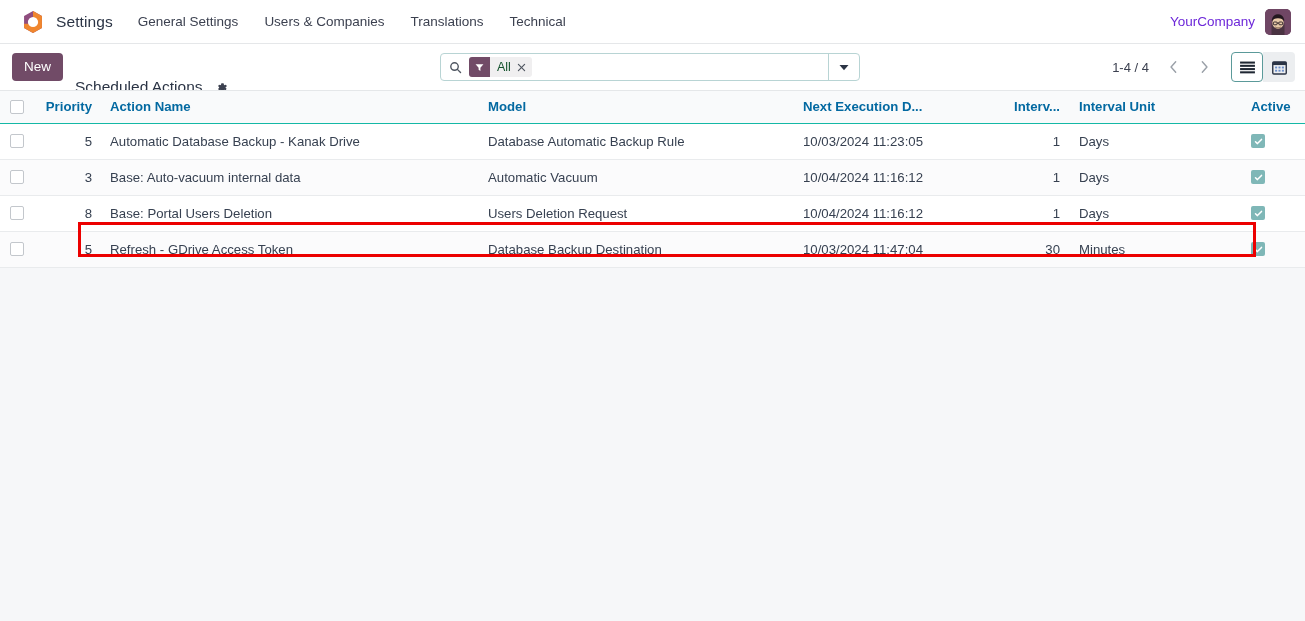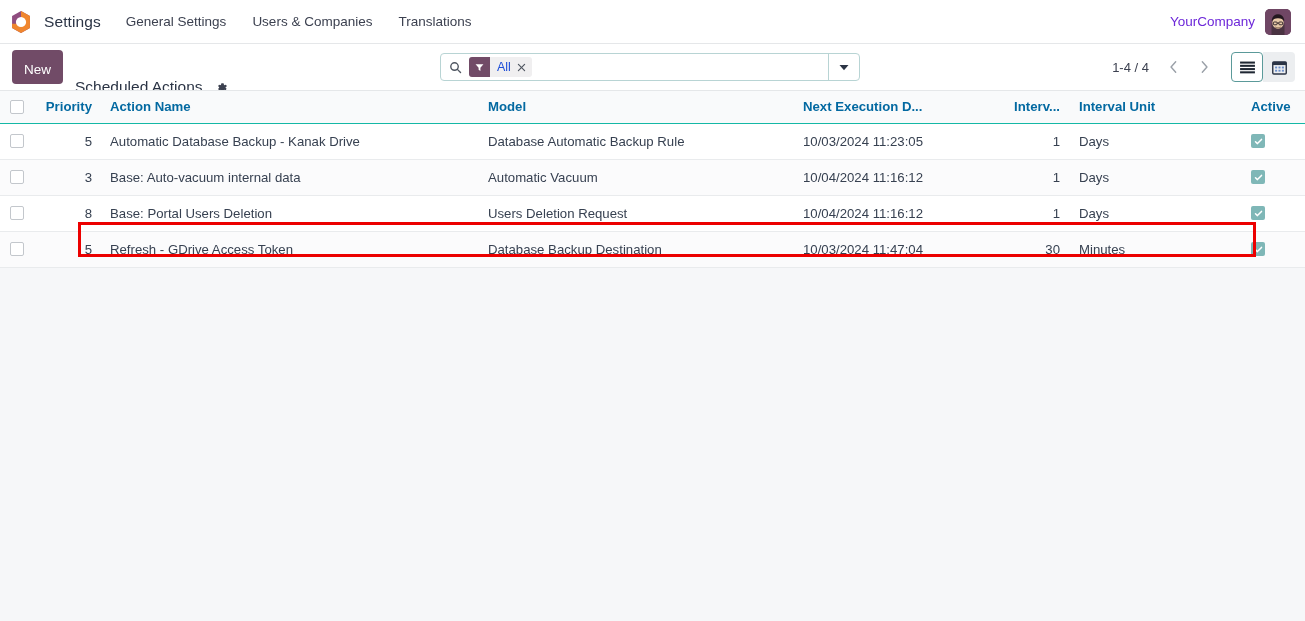--- a/index.html
+++ b/index.html
@@ -11,21 +11,21 @@
     overflow: hidden;
   }
 
   
   .navbar {
     height: 44px;
     background: #ffffff;
     border-bottom: 1px solid #e5e7e9;
     display: flex;
     align-items: center;
-    padding: 0 12px 0 6px;
+    padding: 0 12px 0 18px;
     position: relative;
   }
   .brand-logo { width: 26px; height: 26px; margin: 0 6px 0 2px; flex: 0 0 auto; display:block; }
   .app-name {
     font-size: 15.5px;
     color: #2b3445;
     padding: 0 12px 0 4px;
     letter-spacing: .1px;
   }
   .nav-item {
@@ -61,21 +61,21 @@
     align-items: center;
     padding: 0 10px 0 12px;
     position: relative;
   }
   .btn-new {
     background: #714b67;
     color: #ffffff;
     font-size: 13.5px;
     border: none;
     border-radius: 4px;
-    padding: 12px 12px 7px;
+    padding: 6px 12px 7px;
     cursor: pointer;
     line-height: 1.15;
   }
   .breadcrumb {
     font-size: 15.5px;
     color: #2b3445;
     margin-left: 12px;
     display: flex;
     align-items: center;
     gap: 12px;
@@ -112,21 +112,21 @@
   }
   .search-glass { color: #4f5661; display:flex; align-items:center; }
   .facet {
     display: inline-flex;
     align-items: center;
     height: 20px;
     background: #f0eff0;
     border-radius: 3px;
     overflow: hidden;
     font-size: 12.5px;
-    color: #1d4ed8;
+    color: #14532d;
     cursor: pointer;
   }
   .facet-icon {
     background: #714b67;
     color: #fff;
     display: flex;
     align-items: center;
     justify-content: center;
     width: 21px;
     height: 100%;
@@ -291,20 +291,21 @@
       <path d="M16 2.4 L27 8.6 L27 23.4 L16 29.6 L5 23.4 L5 8.6 Z" fill="#8f4d7f"></path>
       <path d="M16 2.4 L27 8.6 L27 23.4 L16 29.6 Z" fill="#f0862e"></path>
       <path d="M16 29.6 L5 23.4 L5 18 L16 18 Z" fill="#f0862e"></path>
       <circle cx="16" cy="16" r="6.3" fill="#ffffff"></circle>
     </svg>
     <span class="app-name">Settings</span>
 
     <span class="nav-item">General Settings</span>
     <span class="nav-item">Users &amp; Companies</span>
     <span class="nav-item">Translations</span>
+    <span class="nav-item">Technical</span>
 
     <div class="nav-right">
       <span class="company-name">YourCompany</span>
       <svg class="avatar" viewBox="0 0 32 32">
         <rect width="32" height="32" rx="5" fill="#6f4664"></rect>
         <path d="M8 20c0-5 3.2-8 8-8s8 3 8 8v12H8z" fill="#4a3342"></path>
         <ellipse cx="16" cy="17" rx="7" ry="7.5" fill="#e8c9a8"></ellipse>
         <path d="M8.5 12.5c1-4 4-6 7.5-6s6.5 2 7.5 6c.3 1.2.2 2.3-.3 2.6-.6-2.4-3.3-3.6-7.2-3.6s-6.6 1.2-7.2 3.6c-.5-.3-.6-1.4-.3-2.6z" fill="#22181f"></path>
         <rect x="10.3" y="16" width="4.6" height="3.4" rx="1" fill="none" stroke="#22181f" stroke-width="1.1"></rect>
         <rect x="17.1" y="16" width="4.6" height="3.4" rx="1" fill="none" stroke="#22181f" stroke-width="1.1"></rect>

